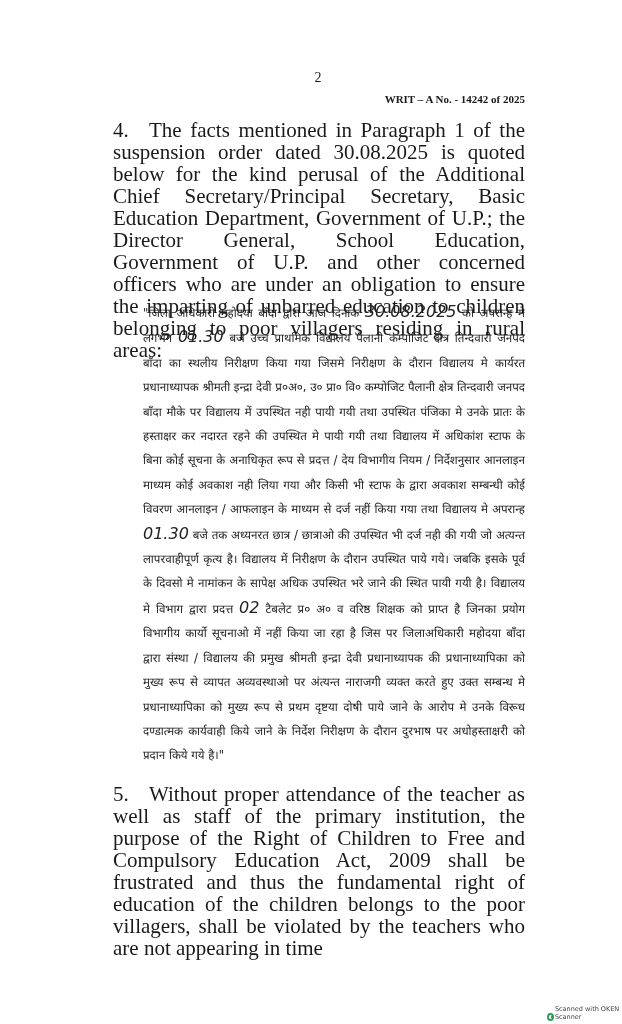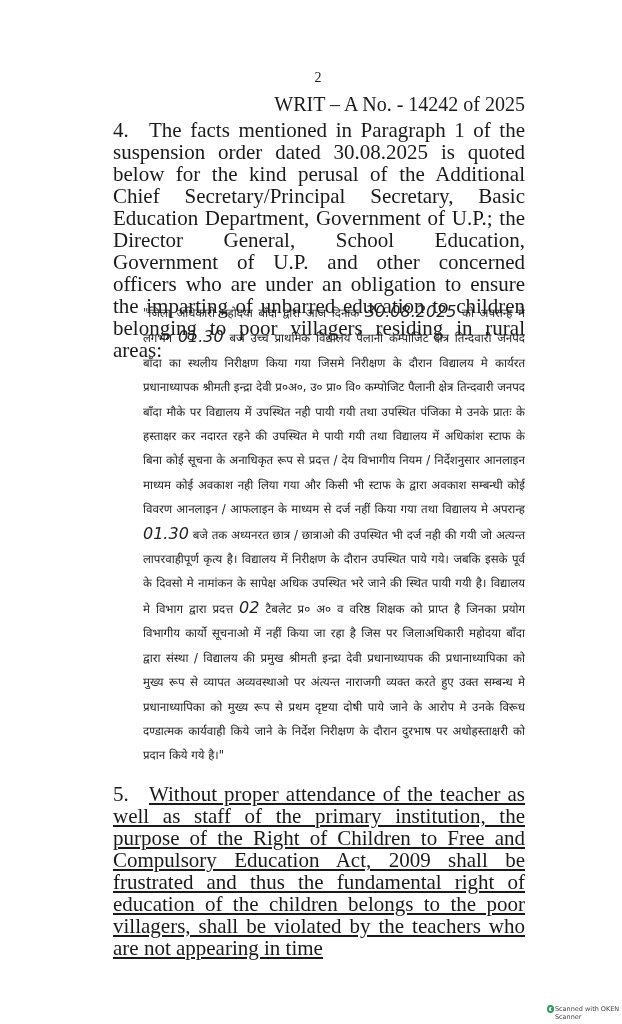--- a/index.html
+++ b/index.html
@@ -7,38 +7,38 @@
       width: 622px; height: 1024px; background: #ffffff; position: relative;
       overflow: hidden; color: #1a1a1a;
       font-family: "Liberation Serif", serif;
     }
     .page-number {
       position: absolute; top: 70px; left: 0; width: 636px; text-align: center;
       font-size: 14px;
     }
     .case-header {
       position: absolute; top: 93px; right: 97px;
-      font-weight: normal; font-size: 20px;
+      font-weight: bold; font-size: 11px;
     }
     .para {
       position: absolute; left: 113px; width: 412px;
       font-size: 21px; line-height: 22px; text-align: justify;
     }
     .para .num { display: inline-block; width: 36px; }
     #para4 { top: 119px; }
-    #para5 { top: 783px; text-decoration: underline; }
+    #para5 { top: 783px; }
     .quote {
       position: absolute; left: 143px; top: 300px; width: 382px;
       font-family: "DejaVu Sans", sans-serif; font-size: 11.6px;
       line-height: 24.4px; text-align: justify; color: #222;
     }
     .quote .it { font-style: italic; font-size: 16px; }
     .scanner-badge {
       position: absolute; left: 511px; top: 1005px;
-      display: flex; align-items: flex-start; gap: 1px;
+      display: flex; align-items: flex-end; gap: 1px;
       font-family: "DejaVu Sans", sans-serif; font-size: 6.5px; color: #444; padding-left: 36px;
     }
     .scanner-icon {
       width: 8px; height: 8px; border-radius: 50%;
       border: 2px solid #2e9e5b; box-sizing: border-box; background: #fff;
       position: relative;
     }
     .scanner-icon::after {
       content: ""; position: absolute; right: -2px; top: 1px; width: 3px; height: 2px;
       background: #2e9e5b;

